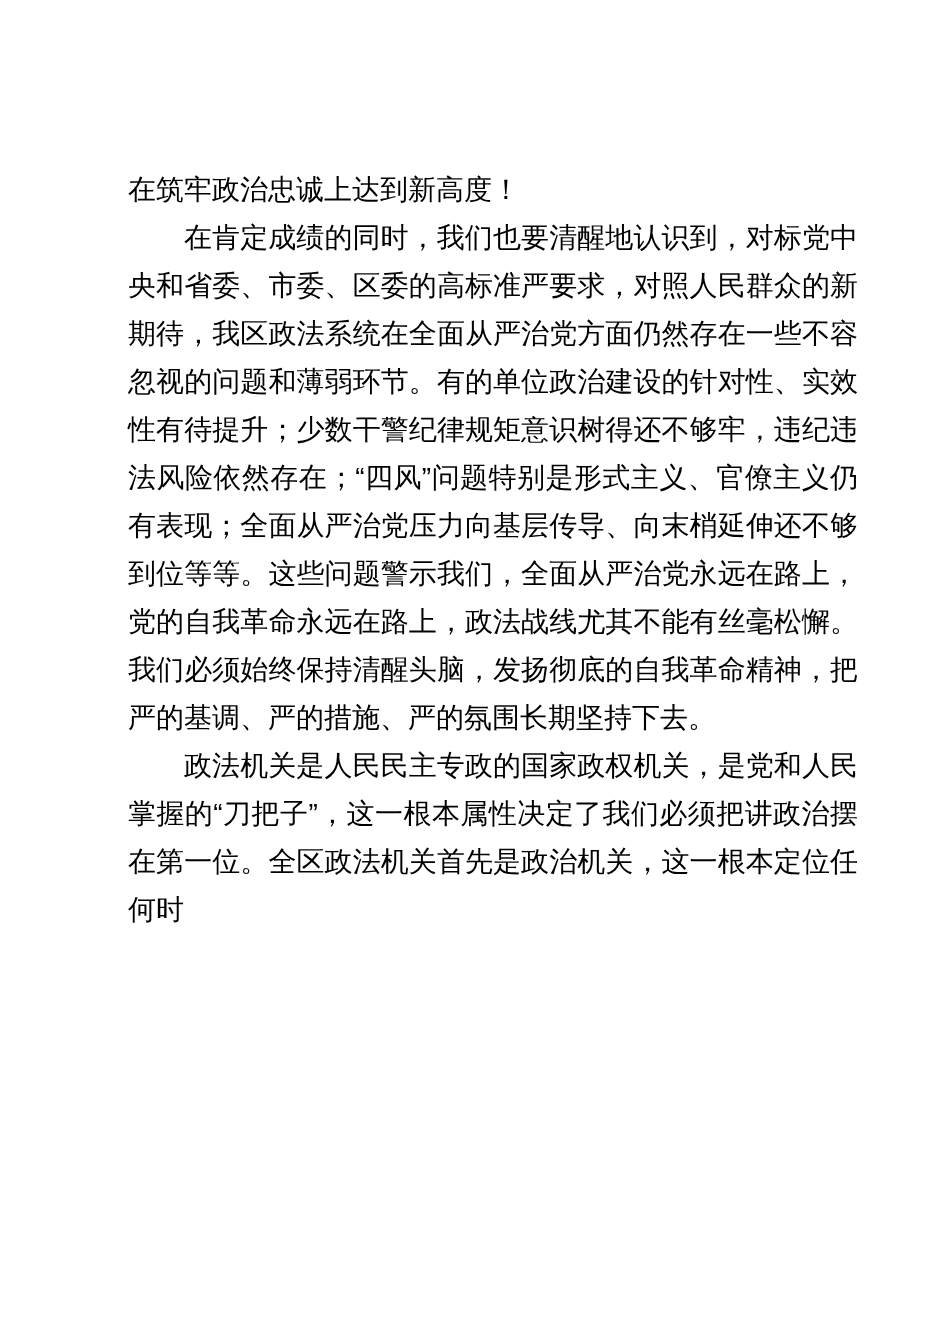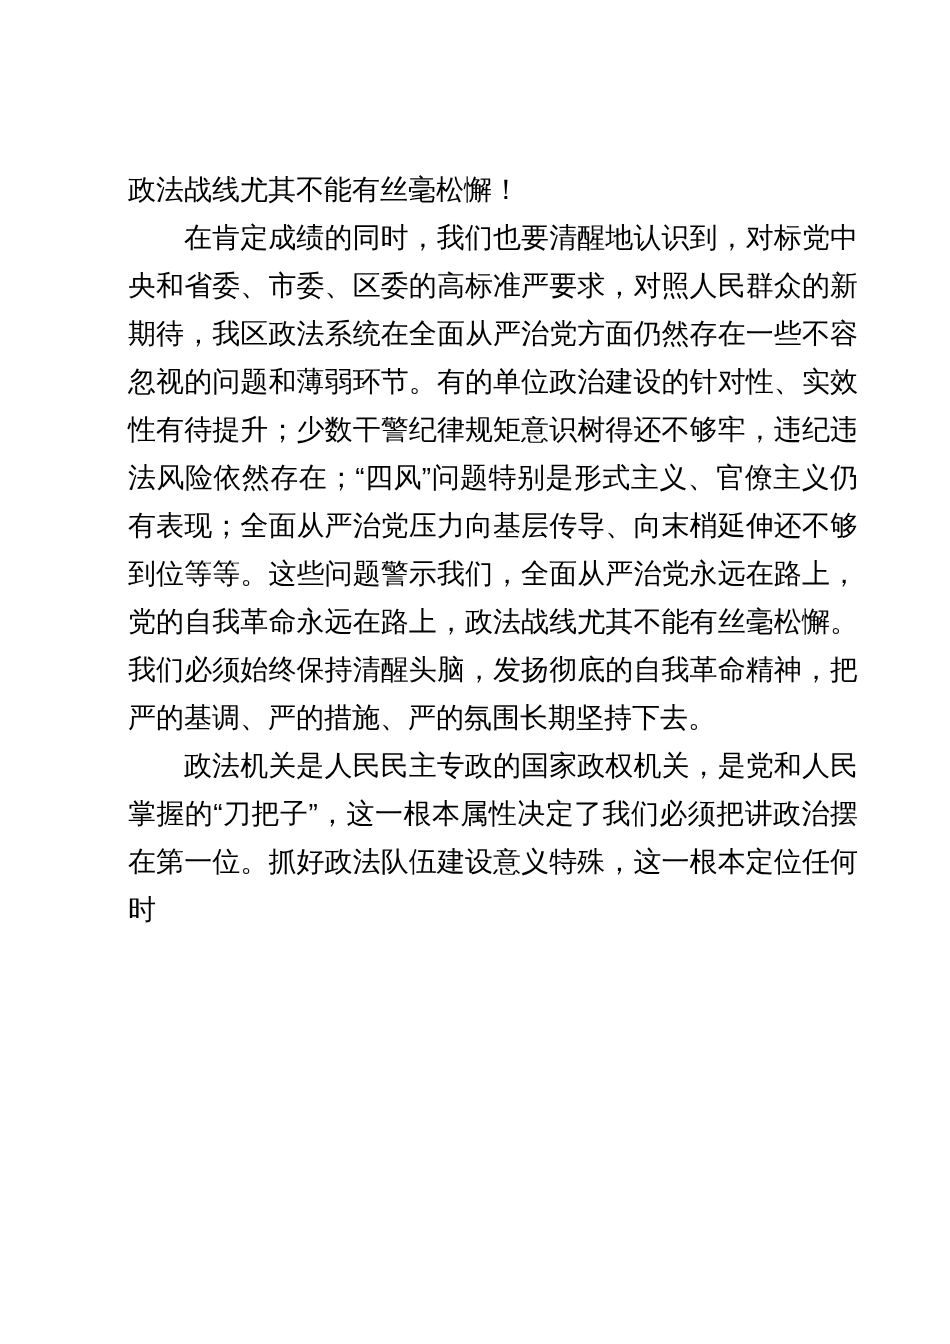--- a/index.html
+++ b/index.html
@@ -62,18 +62,18 @@
     font-weight: bold;
   }
 </style>
 </head>
 <body>
 
 <div class="page">
 
 
   <div class="doc-body">
-    <p class="para no-indent">政法战线尤其不能有丝毫松懈！</p>
+    <p class="para no-indent">在筑牢政治忠诚上达到新高度！</p>
     <p class="para">在肯定成绩的同时，我们也要清醒地认识到，对标党中央和省委、市委、区委的高标准严要求，对照人民群众的新期待，我区政法系统在全面从严治党方面仍然存在一些不容忽视的问题和薄弱环节。有的单位政治建设的针对性、实效性有待提升；少数干警纪律规矩意识树得还不够牢，违纪违法风险依然存在；“四风”问题特别是形式主义、官僚主义仍有表现；全面从严治党压力向基层传导、向末梢延伸还不够到位等等。这些问题警示我们，全面从严治党永远在路上，党的自我革命永远在路上，政法战线尤其不能有丝毫松懈。我们必须始终保持清醒头脑，发扬彻底的自我革命精神，把严的基调、严的措施、严的氛围长期坚持下去。</p>
-    <p class="para">政法机关是人民民主专政的国家政权机关，是党和人民掌握的“刀把子”，这一根本属性决定了我们必须把讲政治摆在第一位。抓好政法队伍建设意义特殊，这一根本定位任何时</p>
+    <p class="para">政法机关是人民民主专政的国家政权机关，是党和人民掌握的“刀把子”，这一根本属性决定了我们必须把讲政治摆在第一位。全区政法机关首先是政治机关，这一根本定位任何时</p>
   </div>
 
 </div>
 
 </body></html>

